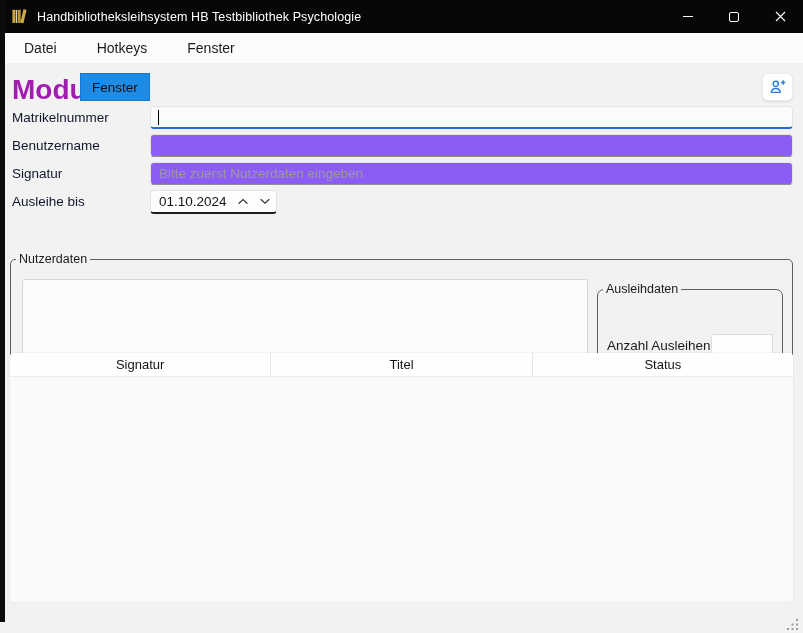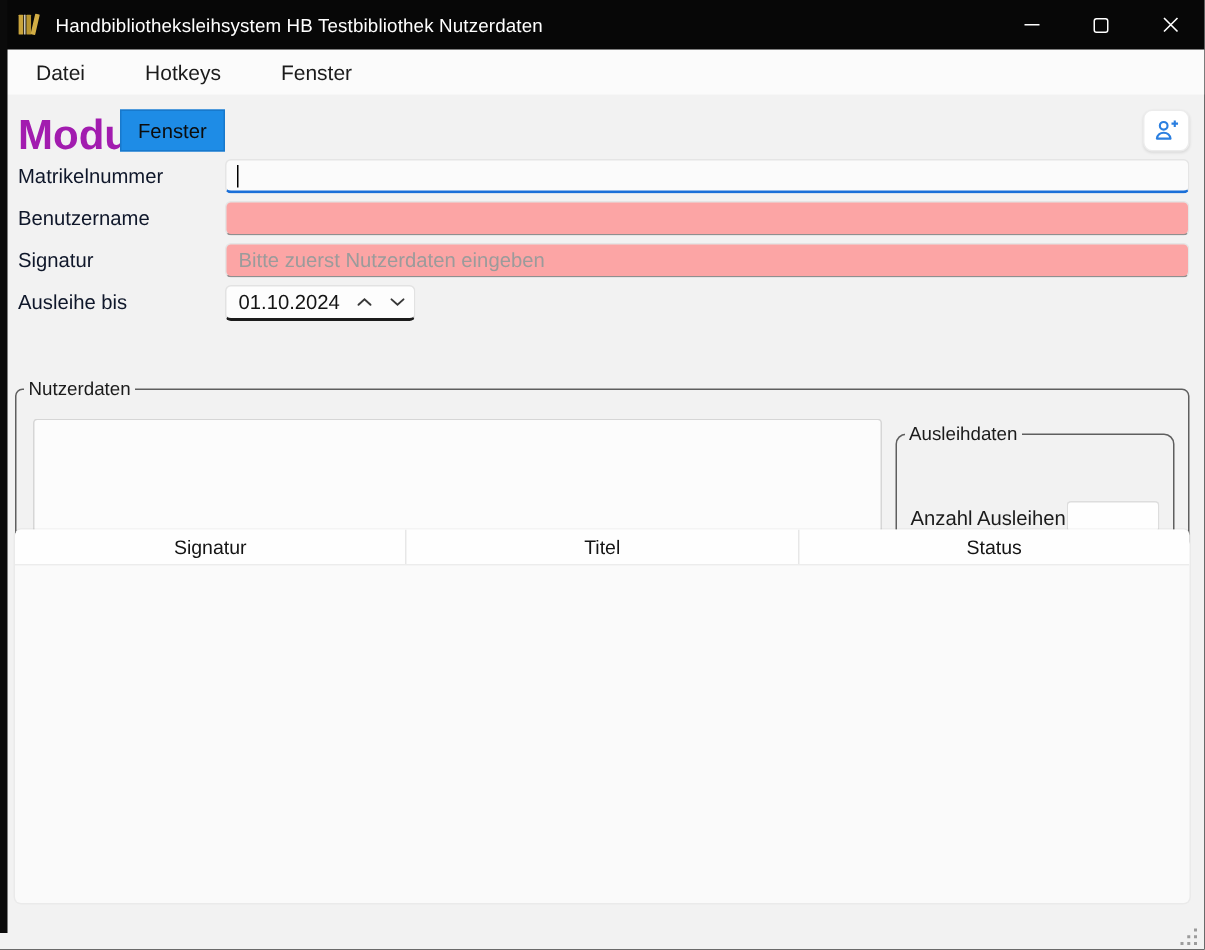--- a/index.html
+++ b/index.html
@@ -24,21 +24,21 @@
   .menubar { position:absolute; left:5px; top:33px; width:798px; height:30px; background:#fbfbfb; display:flex; align-items:center; padding-left:14px; z-index:3; }
   .menu-item { font-size:14px; color:#1b1b1b; margin-right:30px; padding:3px 5px; border-radius:3px; }
 
   
   .modus-label { position:absolute; left:12px; top:74px; font-size:28px; font-weight:bold; color:#a21caf; }
   .mode-button { position:absolute; left:80px; top:73px; height:28px; padding:0 11px; background:#1e8ce6; border:1px solid #1879cc; color:#0c0c0c; font-size:13.5px; display:flex; align-items:center; }
   .adduser-button { position:absolute; left:762px; top:73px; width:31px; height:28px; background:#ffffff; border:1px solid #ececec; border-radius:6px; box-shadow:0 1px 2px rgba(0,0,0,.10); display:flex; align-items:center; justify-content:center; }
 
   
   .form-label { position:absolute; left:12px; font-size:13.5px; color:#0f172a; }
-  .textbox { position:absolute; left:150px; width:643px; height:23px; background:#fca5a5; border:1px solid #e5e5e5; border-bottom:1px solid #8f8f8f; border-radius:4px; font-size:13.5px; color:#1b1b1b; padding:0 8px; font-family:inherit; outline:none; }
+  .textbox { position:absolute; left:150px; width:643px; height:23px; background:#8b5cf6; border:1px solid #e5e5e5; border-bottom:1px solid #8f8f8f; border-radius:4px; font-size:13.5px; color:#1b1b1b; padding:0 8px; font-family:inherit; outline:none; }
   .textbox.focused { border-bottom:2px solid #1a6fd8; background:#fbfbfb; }
   .textbox::placeholder { color:#9b9b9b; opacity:1; }
   .caret { position:absolute; left:158px; top:110px; width:1px; height:15px; background:#000; z-index:2; }
 
   .spinner { position:absolute; left:150px; top:190px; width:127px; height:24px; background:#fdfdfd; border:1px solid #e2e2e2; border-bottom:2px solid #1c1c1c; border-radius:4px; display:flex; align-items:center; }
   .spinner-value { font-size:13.5px; color:#141414; padding-left:8px; flex:1; }
   .spin-btn { width:22px; height:20px; display:flex; align-items:center; justify-content:center; border-radius:3px; }
 
   
   fieldset { position:absolute; border:1px solid #5f5f5f; border-radius:5px; background:transparent; }
@@ -65,21 +65,21 @@
 
   <div class="left-edge"></div>
 
   <div class="titlebar">
     <svg class="app-icon" viewBox="0 0 17 17">
       <rect x="1.4" y="1.8" width="3.1" height="13.2" rx="0.4" fill="#c9a43c"></rect>
       <rect x="5.1" y="1.8" width="0.9" height="13.2" fill="#efe9d8"></rect>
       <rect x="6.6" y="1.8" width="3.1" height="13.2" rx="0.4" fill="#b8952f"></rect>
       <rect x="10.9" y="1.2" width="3.1" height="14" rx="0.4" fill="#d2ad45" transform="rotate(13 12.4 8.2)"></rect>
     </svg>
-    <span class="title-text">Handbibliotheksleihsystem HB Testbibliothek Nutzerdaten</span>
+    <span class="title-text">Handbibliotheksleihsystem HB Testbibliothek Psychologie</span>
     <div class="win-controls">
       <div class="win-btn">
           <div class="glyph-min"></div>
         </div>
       <div class="win-btn">
           <div class="glyph-max"></div>
         </div>
       <div class="win-btn">
         <svg width="11" height="11" viewBox="0 0 11 11">
           <path d="M1 1 L10 10 M10 1 L1 10" stroke="#ffffff" stroke-width="1.1" fill="none"></path>

